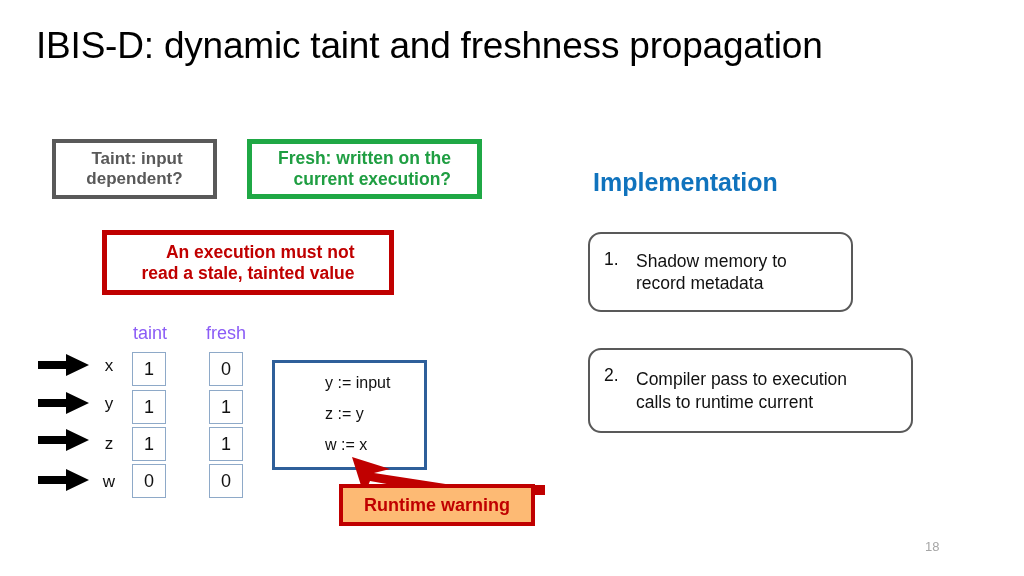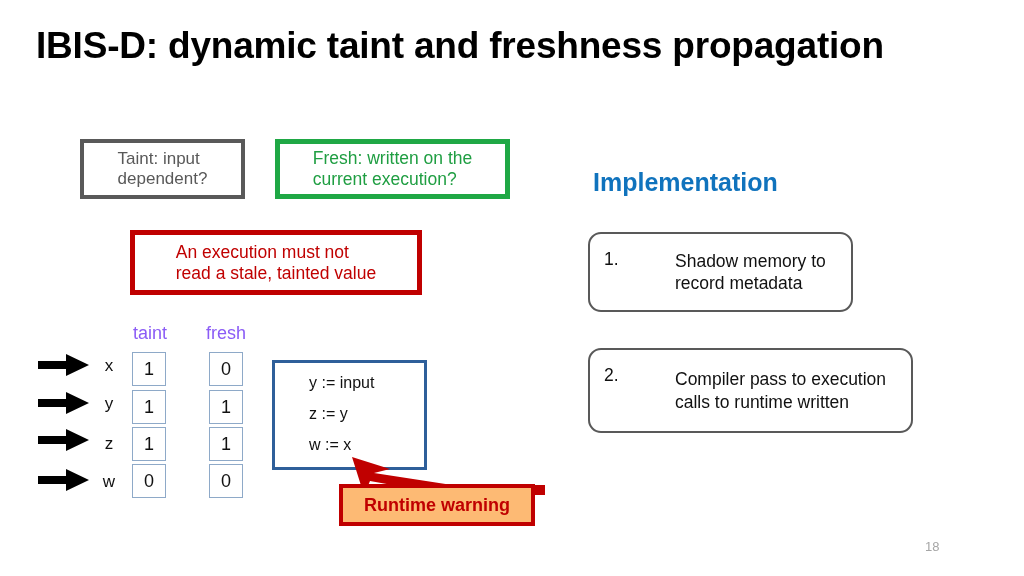--- a/index.html
+++ b/index.html
@@ -21,38 +21,37 @@
     inset: 0;
     background: #ffffff;
   }
 
   
   #slide-title {
     position: absolute;
     left: 36px;
     top: 25px;
     font-size: 37px;
-    font-weight: 700;
+    font-weight: 400;
     letter-spacing: -0.2px;
     color: #000000;
     white-space: nowrap;
   }
 
   
   .defbox {
     position: absolute;
     box-sizing: border-box;
     background: #ffffff;
     display: flex;
     align-items: center;
     justify-content: center;
-    text-align: left;
-    font-weight: normal;
+    text-align: right;
+    font-weight: bold;
     line-height: 1.18;
-    margin-left: 28px;
   }
 
   #taint-definition-box {
     left: 52px;
     top: 139px;
     width: 165px;
     height: 60px;
     border: 4px solid #595959;
     color: #595959;
     font-size: 17px;
@@ -122,21 +121,21 @@
   
   #code-box {
     position: absolute;
     left: 272px;
     top: 360px;
     width: 155px;
     height: 110px;
     box-sizing: border-box;
     border: 3px solid #2e5f9a;
     background: #ffffff;
-    padding: 12px 0 0 34px;
+    padding: 12px 0 0 50px;
   }
   .code-line {
     font-size: 16px;
     color: #111111;
     line-height: 1;
     margin-bottom: 15px;
     white-space: nowrap;
   }
 
   
@@ -190,21 +189,21 @@
     font-size: 17.5px;
     line-height: 1.28;
     padding: 0 10px 0 14px;
   }
   .impl-num {
     width: 32px;
     flex: 0 0 32px;
     align-self: flex-start;
     padding-top: 14px;
   }
-  .impl-text { flex: 1 1 auto; margin-left: 39px; }
+  .impl-text { flex: 1 1 auto; }
 
   #impl-item-1 {
     left: 588px;
     top: 232px;
     width: 265px;
     height: 80px;
   }
   #impl-item-2 {
     left: 588px;
     top: 348px;
@@ -299,19 +298,19 @@
     <span class="impl-text">
       <span>Shadow memory to</span><br>
       <span>record metadata</span>
     </span>
   </div>
 
   <div class="impl-item" id="impl-item-2">
     <span class="impl-num">2.</span>
     <span class="impl-text">
       <span>Compiler pass to execution</span><br>
-      <span>calls to runtime written</span>
+      <span>calls to runtime current</span>
     </span>
   </div>
 
   <div id="page-number">18</div>
 
 </div>
 
 </body></html>

